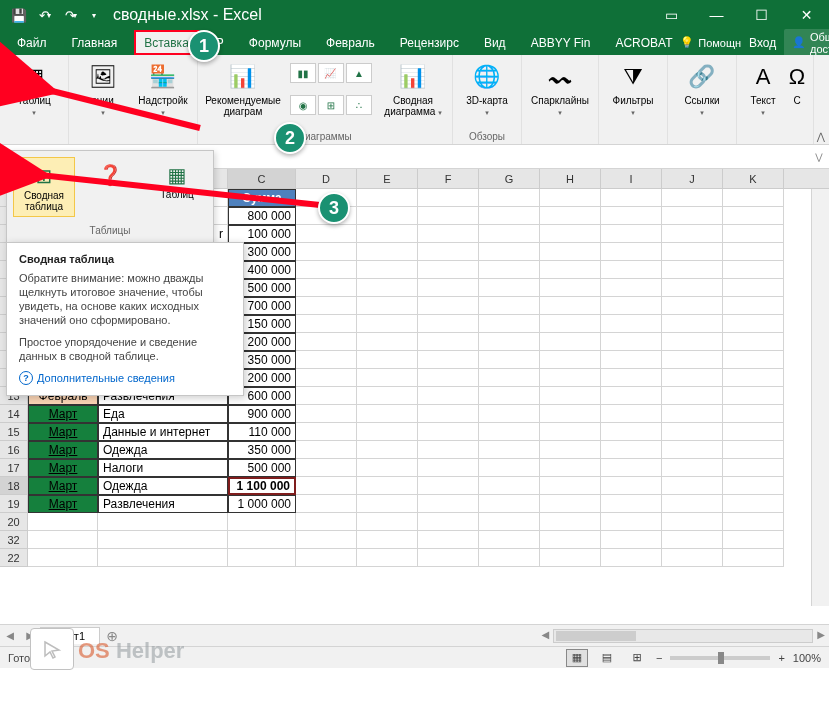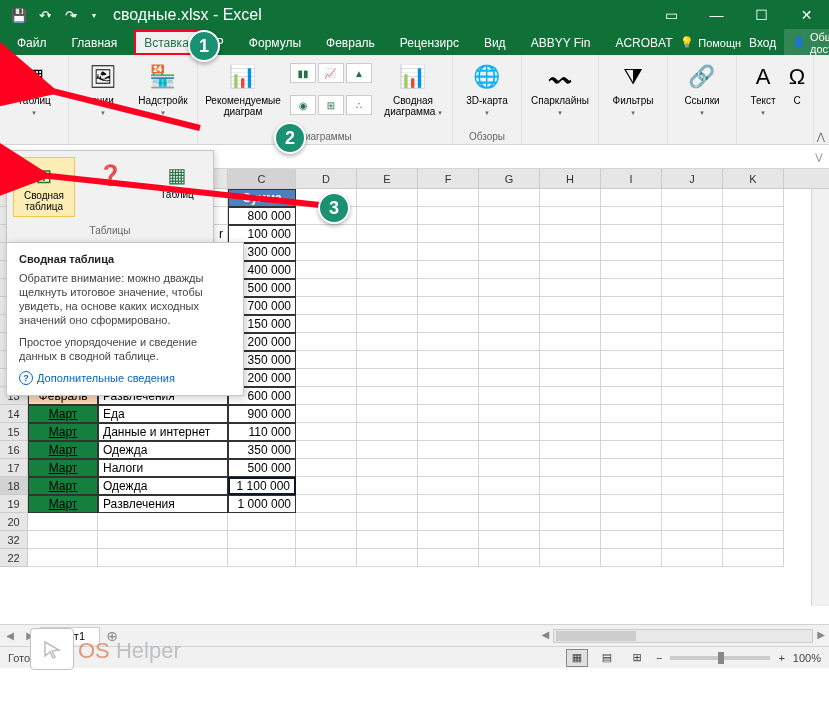--- a/index.html
+++ b/index.html
@@ -68,21 +68,21 @@
 .rows { position: relative; }
 .row { height: 18px; display: flex; }
 .row-h { width: 28px; background: #e6e6e6; border-right: 1px solid #ccc; border-bottom: 1px solid #ccc; font-size: 11px; display: flex; align-items: center; justify-content: center; color: #333; cursor: pointer; }
 .row-h.sel { background: #d3d3d3; }
 .cell { border-right: 1px solid #d4d4d4; border-bottom: 1px solid #d4d4d4; font-size: 12px; padding: 0 4px; display: flex; align-items: center; overflow: hidden; white-space: nowrap; }
 .cell.hdr { background: #4f81bd; color: #fff; font-weight: 600; justify-content: center; border: 1px solid #333; }
 .cell.month-feb { background: #fbd5b5; border: 1px solid #333; justify-content: center; }
 .cell.month-mar { background: #15803d; border: 1px solid #333; justify-content: center; text-decoration: underline; }
 .cell.txt { border: 1px solid #333; }
 .cell.num { border: 1px solid #333; justify-content: flex-end; }
-.cell.num.active { border: 2px solid #0f172a; }
+.cell.num.active { border: 2px solid #7f1d1d; font-weight: bold; }
 .scroll-v { position: absolute; right: 0; top: 20px; bottom: 18px; width: 18px; background: #f1f1f1; border-left: 1px solid #d4d4d4; }
 
 
 .sheet-tabs { height: 22px; display: flex; align-items: center; background: #f1f1f1; border-top: 1px solid #d4d4d4; }
 .sheet-nav { width: 20px; height: 20px; display: flex; align-items: center; justify-content: center; font-size: 10px; color: #888; cursor: pointer; }
 .sheet-tab { padding: 2px 14px; background: #fff; border: 1px solid #ccc; border-bottom: none; font-size: 11px; cursor: pointer; }
 .sheet-add { width: 24px; text-align: center; font-size: 14px; color: #888; cursor: pointer; }
 .sheet-scroll { flex: 1; display:flex; justify-content:flex-end; padding-right:4px; }
 .sheet-scroll-track { width:260px; height:14px; background:#e8e8e8; border:1px solid #ccc; position:relative; }
 .sheet-scroll-thumb { position:absolute; left:2px; top:1px; width:80px; height:10px; background:#cdcdcd; }
@@ -95,21 +95,21 @@
 .zoom-slider { width: 100px; height: 4px; background: #ccc; position: relative; }
 .zoom-thumb { position: absolute; left: 48px; top: -4px; width: 6px; height: 12px; background: #888; }
 
 
 .callout { position: absolute; z-index: 20; width: 32px; height: 32px; border-radius: 50%; background: #1a9172; color: #fff; display: flex; align-items: center; justify-content: center; font-size: 18px; font-weight: 600; border: 2px solid #fff; box-shadow: 0 2px 4px rgba(0,0,0,0.3); }
 .arrow { position: absolute; z-index: 19; }
 .arrow svg { overflow: visible; }
 
 
 .watermark { position: absolute; left: 30px; bottom: 42px; width: 44px; height: 42px; border: 1px solid #c2c2c2; border-radius: 4px; background: #fff; z-index: 5; display:flex; align-items:center; justify-content:center; }
-.watermark-txt { position: absolute; left: 78px; bottom: 48px; font-size: 22px; font-weight: 400; z-index: 5; opacity: 0.6; }
+.watermark-txt { position: absolute; left: 78px; bottom: 48px; font-size: 22px; font-weight: 700; z-index: 5; opacity: 0.6; }
 .wm-os { color: #d95b2e; }
 .wm-hlp { color: #9ba2a6; }
 
 
 .w-a { width: 70px; } .w-b { width: 130px; } .w-c { width: 68px; }
 .w-rest { width: 61px; }
 </style>
 </head>
 <body>
 

